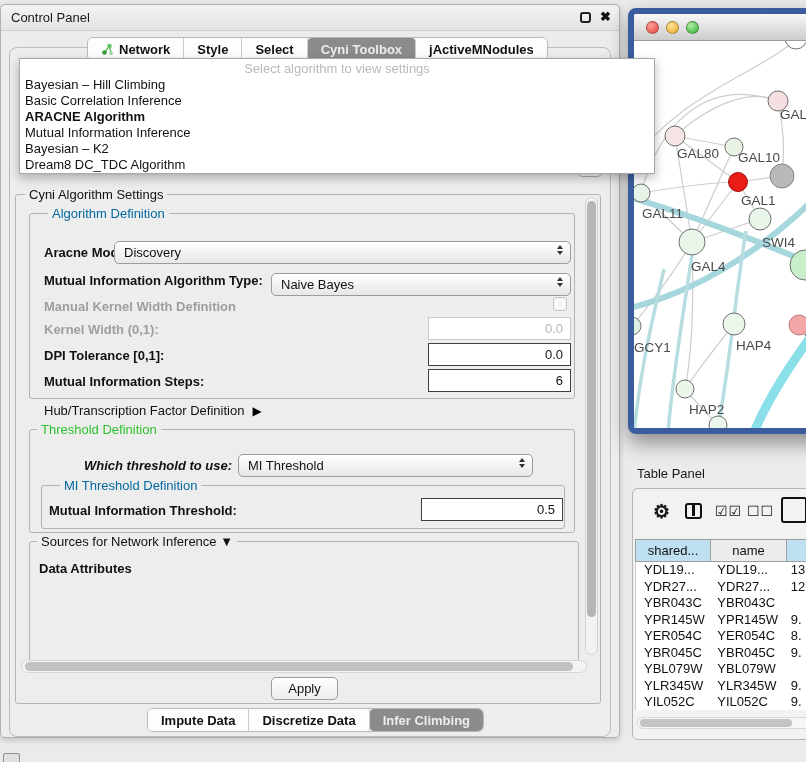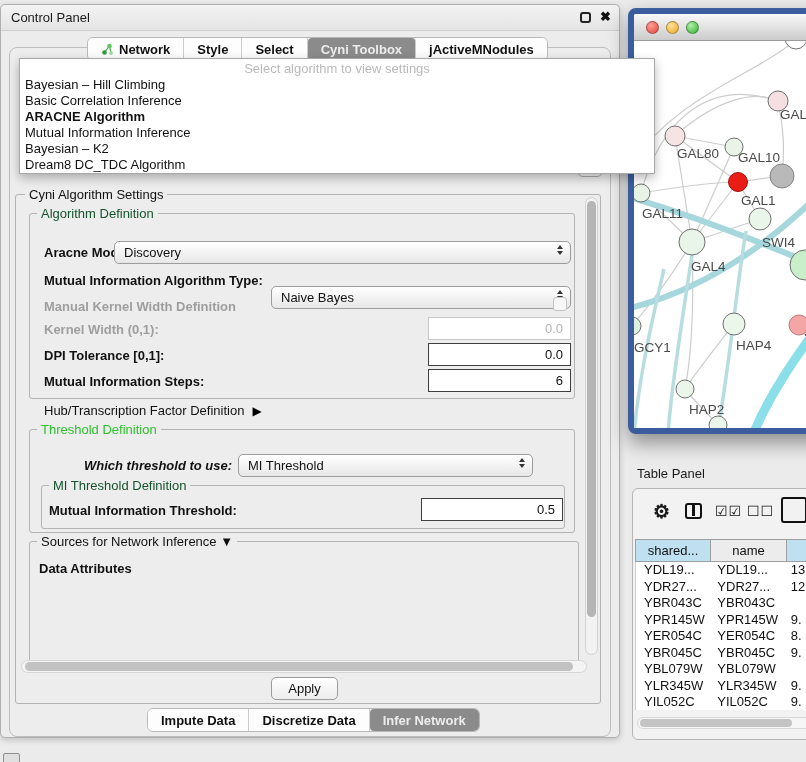--- a/index.html
+++ b/index.html
@@ -37,21 +37,21 @@
 
   
   .frag-combo-blue{position:absolute;left:576px;top:92px;width:26px;height:29px;border-radius:6px;
     background:#e9e9e9;border:3px solid #7ea7e2;box-shadow:0 0 3px #7ea7e2;z-index:4;}
   .frag-combo-gray{position:absolute;left:576px;top:146px;width:26px;height:26px;border-radius:6px;
     background:#f4f4f4;border:1px solid #ababab;z-index:4;}
 
   
   .fs{position:absolute;border:1px solid #b3b3b3;border-radius:3px;}
   .fs-legend{position:absolute;background:#ededed;padding:0 4px;font-size:13px;color:#111;white-space:nowrap;z-index:2;}
-  .fs-legend.blue{color:#14532d;}
+  .fs-legend.blue{color:#0369a1;margin-left:11px;}
   .fs-legend.green{color:#2ec12e;}
 
   .lbl{position:absolute;font-size:13px;color:#111;white-space:nowrap;}
   .lbl.b{font-weight:bold;}
   .lbl.dis{color:#9e9e9e;font-weight:bold;}
 
   .combo{position:absolute;height:23px;background:linear-gradient(#ffffff,#e7e7e7);
     border:1px solid #9c9c9c;border-radius:5px;font-size:13px;color:#111;
     display:flex;align-items:center;padding:0 22px 0 9px;}
   .combo .spin{position:absolute;right:7px;top:3px;display:flex;flex-direction:column;gap:2px;}
@@ -184,21 +184,21 @@
   <span class="lbl b" style="left:43px;top:240px;">Aracne Mode:</span>
   <div class="combo" style="left:113px;top:236px;width:457px;">
     <span>Discovery</span>
     <span class="spin">
         <i class="up"></i>
         <i class="dn"></i>
       </span>
   </div>
 
   <span class="lbl b" style="left:43px;top:268px;">Mutual Information Algorithm Type:</span>
-  <div class="combo" style="left:270px;top:281px;width:300px;">
+  <div class="combo" style="left:270px;top:268px;width:300px;">
     <span>Naive Bayes</span>
     <span class="spin">
         <i class="up"></i>
         <i class="dn"></i>
       </span>
   </div>
 
   <span class="lbl dis" style="left:43px;top:294px;">Manual Kernel Width Definition</span>
   <span class="checkbox" style="left:552px;top:292px;"></span>
 
@@ -248,21 +248,21 @@
   <div class="apply-btn">Apply</div>
 
   <div class="tabstrip bottom-tabs">
       <div class="tab">
         <span>Impute Data</span>
       </div>
       <div class="tab">
         <span>Discretize Data</span>
       </div>
       <div class="tab sel">
-        <span>Infer Network</span>
+        <span>Infer Climbing</span>
       </div>
     </div>
 </div>
 
 <div class="net-window">
   <div class="net-titlebar">
     <span class="tl red"></span>
     <span class="tl yellow"></span>
     <span class="tl green"></span>
   </div>

